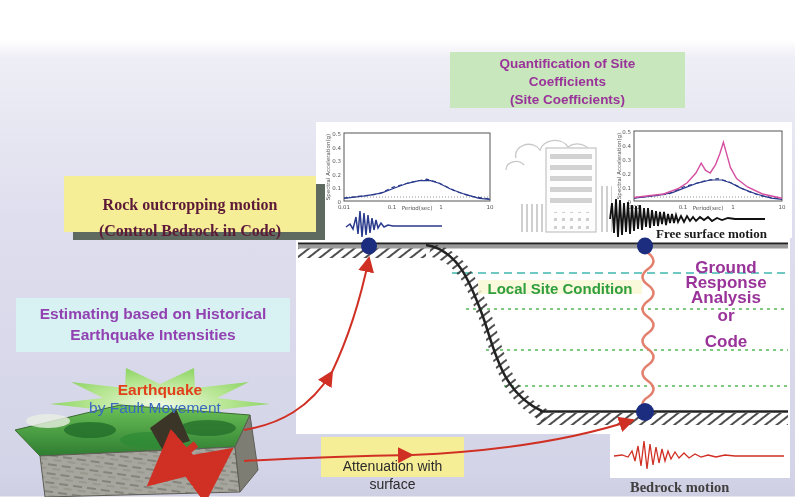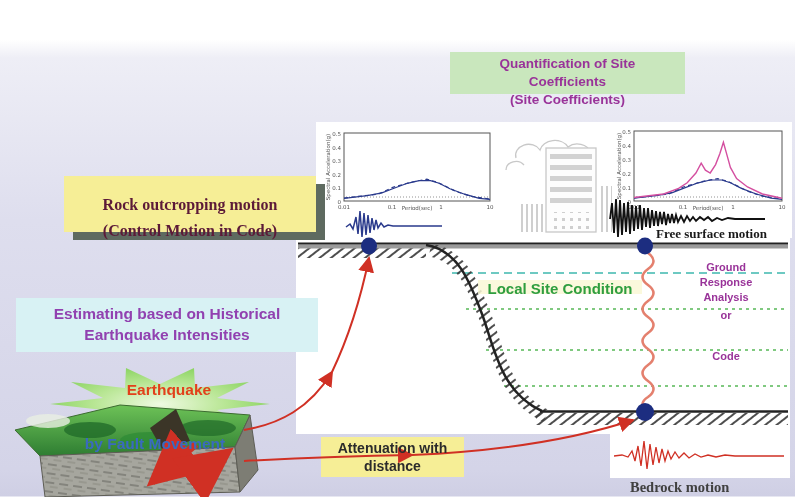--- a/index.html
+++ b/index.html
@@ -4,41 +4,41 @@
 <style>
   html,body{margin:0;padding:0;}
   body{width:795px;height:501px;position:relative;overflow:hidden;
        font-family:"Liberation Sans",sans-serif;}
   .bg{position:absolute;inset:0;
       background:linear-gradient(180deg,#ffffff 0px,#ffffff 40px,#eeeef6 58px,
                  #dedeee 220px,#d4d4e8 470px,#cfcfe4 496px,#ffffff 497px,#ffffff 501px);}
   svg{position:absolute;left:0;top:0;}
   .lbl{position:absolute;box-sizing:border-box;}
   .center{text-align:center;}
-  .quant{left:450px;top:52px;width:235px;height:42px;background:#c9e7bd;
+  .quant{left:450px;top:52px;width:235px;height:56px;background:#c9e7bd;
          color:#993399;font-weight:bold;font-size:13.5px;line-height:18px;padding-top:3px;}
   .rockbox{left:64px;top:176px;width:252px;height:56px;background:#f6ee96;
            box-shadow:9px 8px 0 #5e6a60;color:#5c1a38;font-weight:bold;
            font-family:"Liberation Serif",serif;font-size:16px;line-height:26px;padding-top:16px;}
-  .estbox{left:16px;top:298px;width:302px;height:54px;background:#d8f2f4;
+  .estbox{left:16px;top:298px;width:274px;height:54px;background:#d8f2f4;
           color:#9141b0;font-weight:600;font-size:15.5px;line-height:21px;padding-top:5px;}
   .attbox{left:321px;top:437px;width:143px;height:36px;background:transparent;
-          color:#2b2b2b;font-weight:700;font-size:14px;line-height:18px;padding-top:2px;}
+          color:#2b2b2b;font-weight:400;font-size:14px;line-height:18px;padding-top:20px;}
   .localsite{left:478px;top:280px;width:164px;height:14px;color:#2f9e3f;font-weight:bold;
              font-size:15px;background:rgba(250,248,214,0.85);}
   .gresp{left:680px;top:260px;width:92px;color:#993399;font-weight:bold;
-         font-size:11px;line-height:15px;}
+         font-size:17px;line-height:15px;}
   .gresp .gap1{display:block;margin-top:3px;}
-  .gresp .gap2{display:block;margin-top:26px;}
+  .gresp .gap2{display:block;margin-top:11px;}
   .freesurf{left:656px;top:226px;width:140px;color:#1a1a1a;font-weight:bold;
             font-family:"Liberation Serif",serif;font-size:13px;}
   .bedrock{left:630px;top:479px;width:150px;color:#404040;font-weight:bold;
            font-family:"Liberation Serif",serif;font-size:14.5px;}
-  .eq1{left:69px;top:381px;width:200px;color:#e2401a;font-weight:bold;font-size:15.5px;}
-  .eq2{left:30px;top:399px;width:250px;color:#3a6abf;font-weight:bold;font-size:15.5px;margin-top:36px;}
+  .eq1{left:60px;top:381px;width:200px;color:#e2401a;font-weight:bold;font-size:15.5px;}
+  .eq2{left:30px;top:399px;width:250px;color:#3a6abf;font-weight:normal;font-size:15.5px;}
   .whitestrip{position:absolute;left:0;top:497px;width:795px;height:4px;background:#fff;}
   text.tick{font-size:5.5px;fill:#555;font-family:"DejaVu Sans",sans-serif;}
   text.axlbl{font-size:5.5px;fill:#555;font-family:"DejaVu Sans",sans-serif;}
 </style>
 </head>
 <body>
 
 <div class="bg"></div>
 
 <svg width="795" height="501" viewBox="0 0 795 501">
@@ -191,31 +191,31 @@
 </svg>
 
 <div class="lbl quant center">
   <span>Quantification of Site</span><br>
   <span>Coefficients</span><br>
   <span>(Site Coefficients)</span>
 </div>
 
 <div class="lbl rockbox center">
   <span>Rock outcropping motion</span><br>
-  <span>(Control Motion in Code)</span>
+  <span>(Control Bedrock in Code)</span>
 </div>
 
 <div class="lbl estbox center">
   <span>Estimating based on Historical</span><br>
   <span>Earthquake Intensities</span>
 </div>
 
 <div class="lbl attbox center">
   <span>Attenuation with</span><br>
-  <span>distance</span>
+  <span>surface</span>
 </div>
 
 <div class="lbl localsite center">Local Site Condition</div>
 
 <div class="lbl gresp center">
   <span>Ground</span><br>
   <span>Response</span><br>
   <span>Analysis</span>
   <span class="gap1">or</span>
   <span class="gap2">Code</span>

